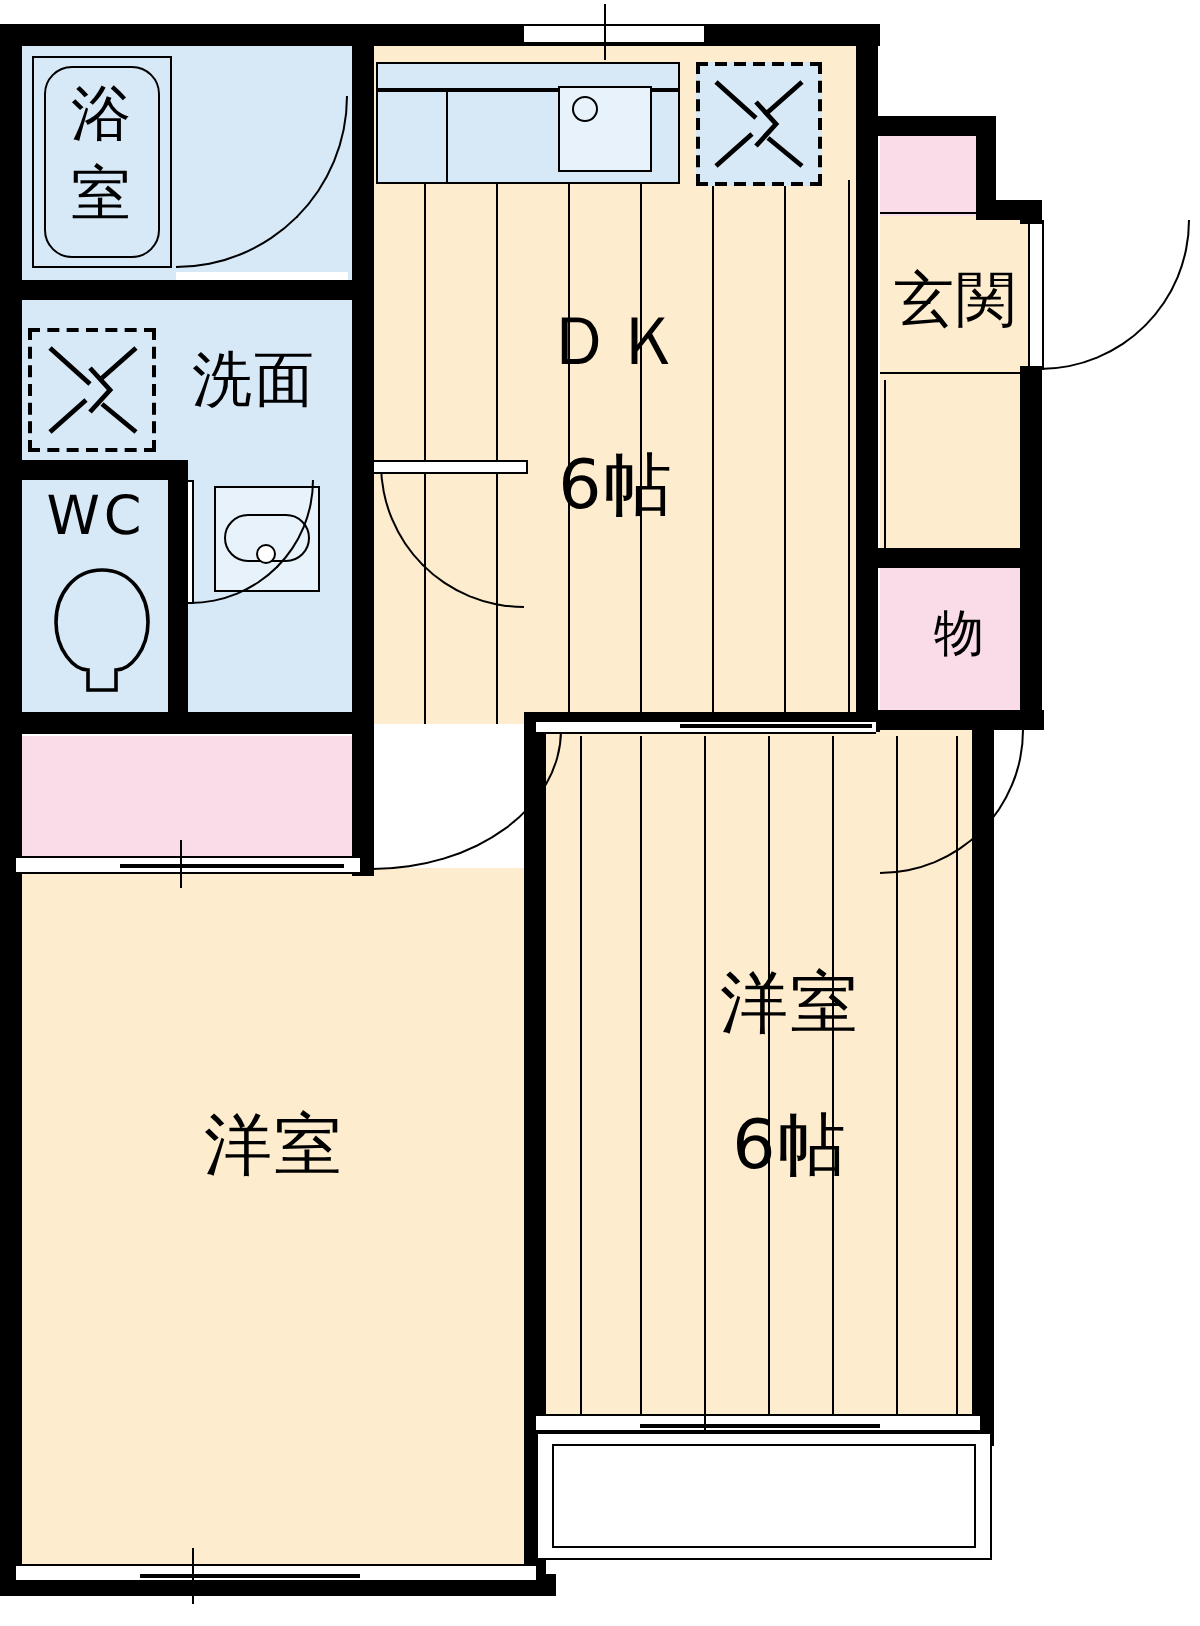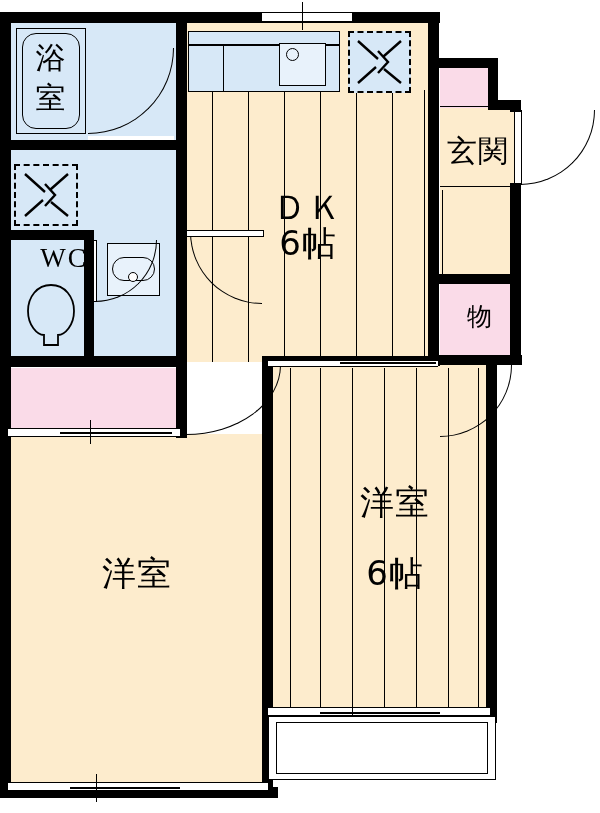--- a/index.html
+++ b/index.html
@@ -221,24 +221,25 @@
   <div class="hline" style="left:340px; top:362px; width:96px; height:2px;"></div>
 
   <div class="hline" style="left:440px; top:106px; width:52px;"></div>
 
   <div class="rect floor-white" style="left:268px; top:716px; width:228px; height:64px; border:1.6px solid #000; box-sizing:border-box;"></div>
   <div class="rect floor-white" style="left:276px; top:722px; width:212px; height:52px; border:1.3px solid #000; box-sizing:border-box;"></div>
 
   <div class="label mid" style="left:22px; top:42px; width:58px;">浴</div>
   <div class="label mid" style="left:22px; top:82px; width:58px;">室</div>
 
-
-  <div class="label wc" style="left:28px; top:244px; width:72px;font-family:Liberation Serif, serif;">WC</div>
-
-  <div class="label big" style="left:243px; top:153px; width:130px;margin-top:36px;">ＤＫ</div>
+  <div class="label mid" style="left:84px; top:175px; width:86px;">洗面</div>
+
+  <div class="label wc" style="left:12px; top:244px; width:72px;">WC</div>
+
+  <div class="label big" style="left:243px; top:153px; width:130px;">ＤＫ</div>
   <div class="label big" style="left:243px; top:225px; width:130px;">6帖</div>
 
   <div class="label tiny" style="left:443px; top:135px; width:70px;">玄関</div>
 
   <div class="label small" style="left:448px; top:303px; width:64px;">物</div>
 
   <div class="label mid" style="left:34px; top:385px; width:120px;"></div>
 
   <div class="label big" style="left:72px; top:555px; width:130px;">洋室</div>
 

